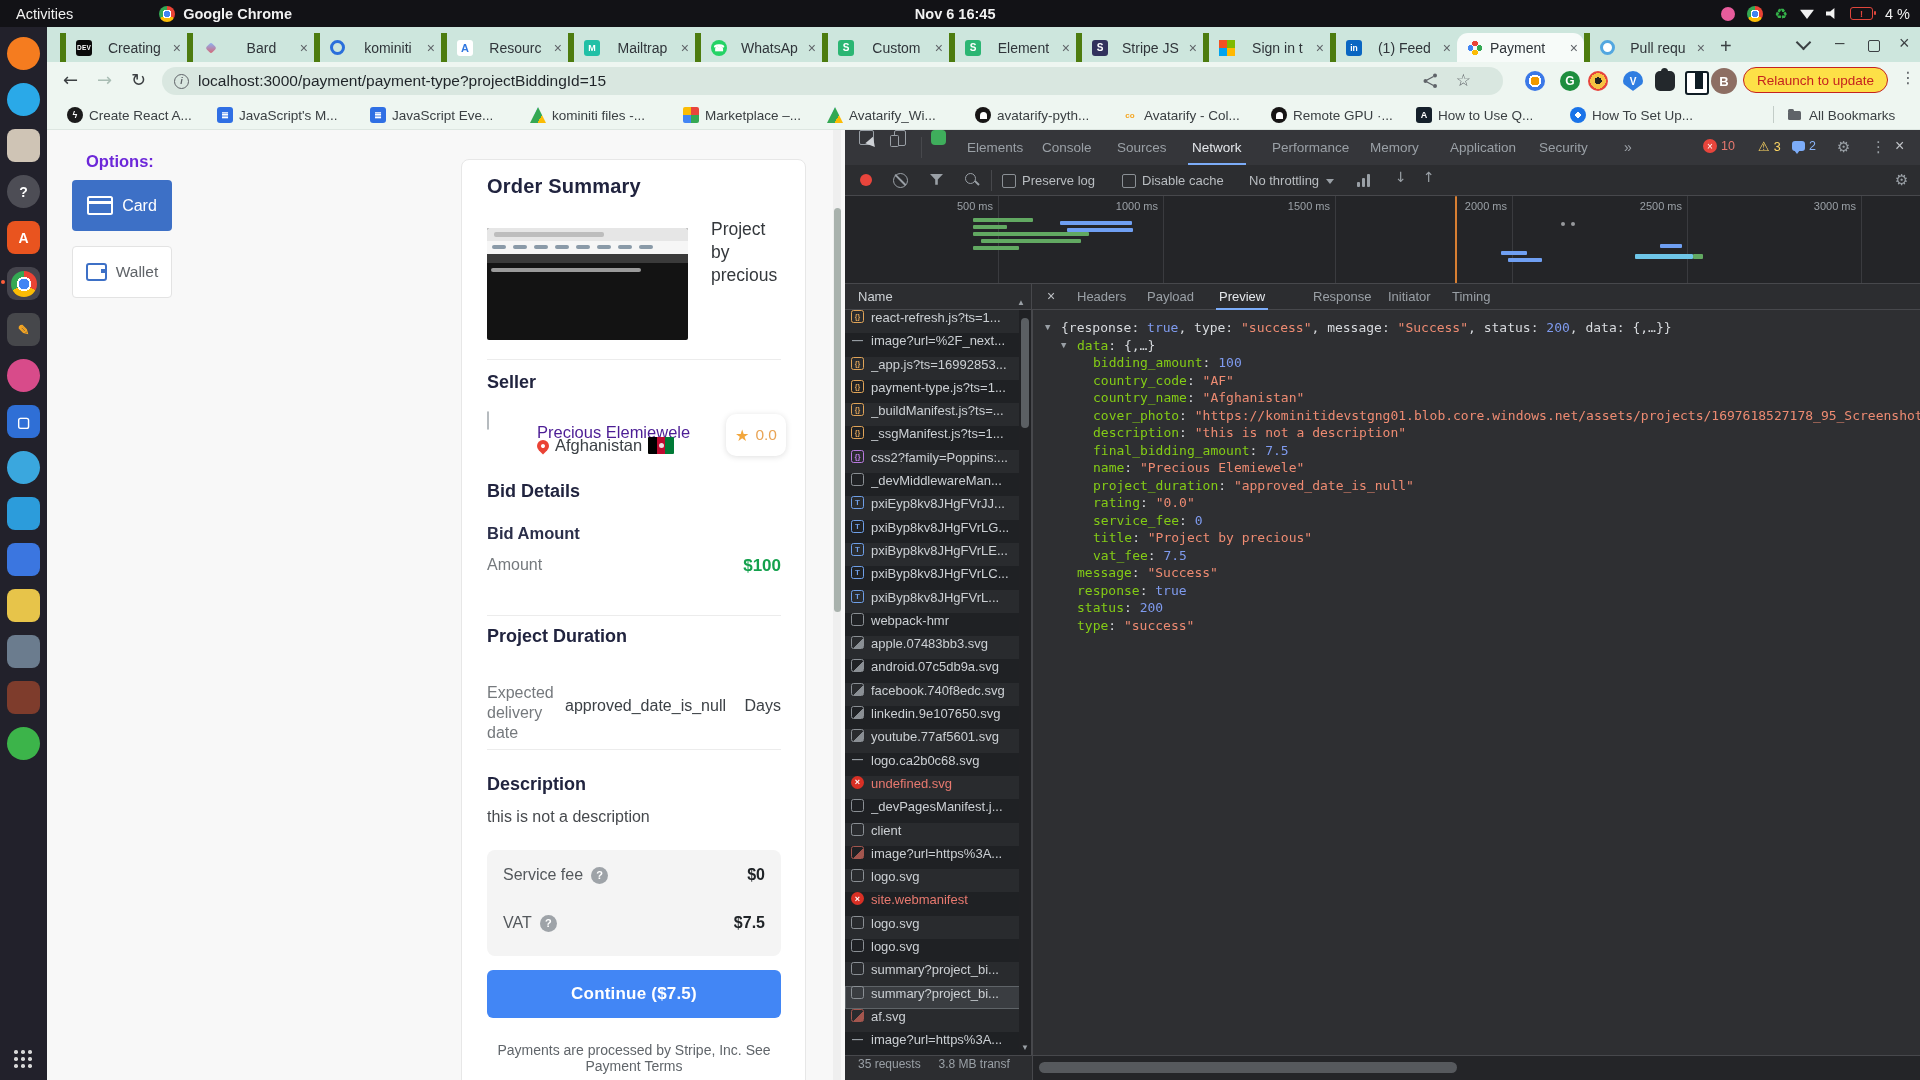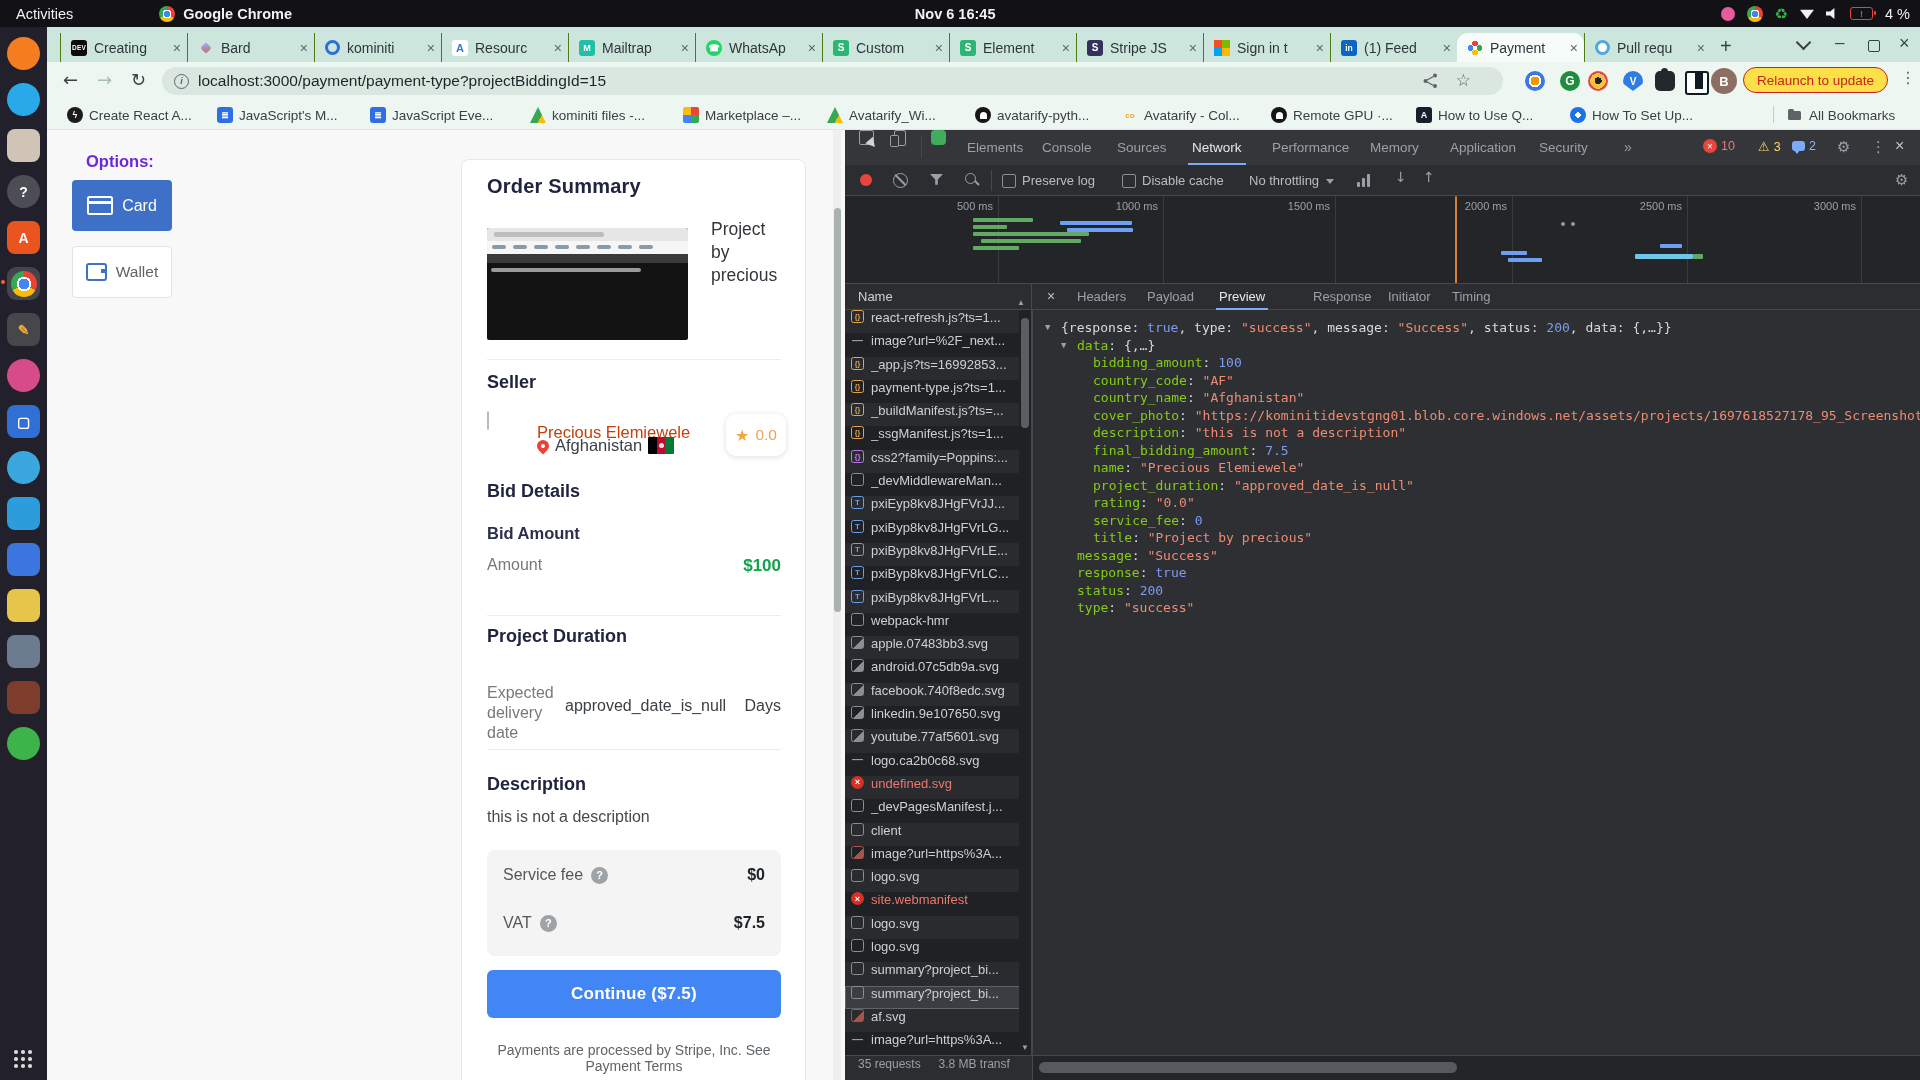--- a/index.html
+++ b/index.html
@@ -23,21 +23,21 @@
   .dock-app.circ{border-radius:50%;}
   .dock-app.chrome-app{background:rgba(255,255,255,.16);border-radius:9px;}
   .dock-app.chrome-app::before{content:"";position:absolute;left:-6px;top:13px;width:4px;height:4px;border-radius:50%;background:#ff5e3a;}
   .dock-app .chrome-logo{width:26px;height:26px;}
   #dock-grid{position:absolute;bottom:12px;left:14px;width:18px;height:18px;display:grid;grid-template-columns:repeat(3,1fr);gap:3px;}
   #dock-grid i{width:3.5px;height:3.5px;border-radius:50%;background:#d8d8d8;}
   
   #chrome{position:absolute;left:47px;top:27px;width:1873px;height:1053px;background:#cde6dd;}
   #tabstrip{position:absolute;left:0;top:0;width:100%;height:35px;}
   .tab{position:absolute;top:6px;height:29px;width:127px;display:flex;align-items:center;padding:0 6px 0 10px;box-sizing:border-box;font-size:14px;color:#30353a;overflow:hidden;}
-  .tab:not(.active){border-left:1px solid #4d7c0f;}
+  .tab:not(.active){border-left:6px solid #4d7c0f;text-align:center;}
   .tab.active{background:#f7fbf9;border-radius:11px 11px 0 0;z-index:2;border-left:none;}
   .tab-label{flex:1;white-space:nowrap;overflow:hidden;margin-left:7px;}
   .tab-close{margin-left:3px;color:#5f6368;font-size:14px;flex:none;}
   .fv{width:16px;height:16px;border-radius:3px;display:flex;align-items:center;justify-content:center;flex:none;font-weight:700;color:#fff;font-size:9px;}
   .fv-dev{background:#0a0a0a;font-size:6.5px;letter-spacing:.2px;}
   .fv-bard{background:transparent;}
   .fv-bard::before{content:"";width:8px;height:8px;transform:rotate(45deg);background:linear-gradient(135deg,#8ab4f8,#d96570);border-radius:2px;}
   .fv-kominiti{background:transparent;border:3.5px solid #2a6fdb;border-radius:50%;width:9px;height:9px;}
   .fv-resource{background:#fff;color:#3178e0;font-size:11px;}
   .fv-mailtrap{background:#20c0a6;}
@@ -110,21 +110,21 @@
   #thumb{position:absolute;left:25px;top:68px;width:201px;height:112px;background:#131313;overflow:hidden;border-radius:2px;}
   #thumb .t-top{position:absolute;left:0;top:0;width:100%;height:13px;background:#e6e6e6;}
   #thumb .t-url{position:absolute;left:7px;top:4px;width:110px;height:5px;border-radius:2px;background:#bdbdbd;}
   #thumb .t-bm{position:absolute;left:0;top:13px;width:100%;height:13px;background:#f6f6f6;display:flex;gap:7px;padding:4px 5px 0;box-sizing:border-box;}
   #thumb .t-bm i{width:14px;height:4px;border-radius:2px;background:#8a9aa8;}
   #thumb .t-dark{position:absolute;left:0;top:26px;width:100%;height:9px;background:#3a3a3a;}
   #thumb .t-line{position:absolute;left:4px;top:40px;width:150px;height:4px;background:#9a9a9a;border-radius:2px;}
   #project-title{position:absolute;left:249px;top:58px;width:75px;font-size:17.5px;line-height:23px;color:#34383c;font-weight:500;}
   #seller-row{position:absolute;left:25px;top:252px;width:294px;}
   .broken-img{width:24px;height:20px;border:1.5px solid #b6bbbf;border-radius:3px;position:relative;background:linear-gradient(135deg,transparent 46%,#8fbf6f 46% 54%,transparent 54%);}
-  #seller-name{position:absolute;left:50px;top:11px;font-size:16.5px;color:#c2410c;}
+  #seller-name{position:absolute;left:50px;top:11px;font-size:16.5px;color:#4c1d95;}
   #seller-loc{position:absolute;left:50px;top:24px;display:flex;align-items:center;gap:6px;font-size:16.5px;color:#3c4146;}
   .pin{width:12px;height:12px;background:#ea4335;border-radius:50% 50% 50% 0;transform:rotate(-45deg);position:relative;flex:none;}
   .pin::after{content:"";position:absolute;left:4px;top:4px;width:4px;height:4px;border-radius:50%;background:#fff;}
   .flag-af{width:26px;height:17px;background:linear-gradient(90deg,#000 0 33%,#bf0a30 33% 66%,#007a36 66%);position:relative;flex:none;border-radius:1px;}
   .flag-af::after{content:"";position:absolute;left:11px;top:6px;width:5px;height:5px;border-radius:50%;background:#f5f5f5;opacity:.9;}
   #rating-pill{position:absolute;left:264px;top:254px;width:60px;height:42px;background:#fff;border-radius:10px;box-shadow:0 1px 6px rgba(0,0,0,.13);display:flex;align-items:center;justify-content:center;gap:6px;}
   #rating-pill .star{color:#f2a63c;font-size:16px;font-family:"DejaVu Sans",sans-serif;}
   #rating-pill .val{color:#e9a455;font-size:15.5px;}
   .row-line{position:absolute;left:25px;width:294px;display:flex;align-items:flex-start;}
   .lbl-gray{font-size:16px;color:#75797d;}
@@ -742,20 +742,21 @@
         <div class="pl" style="padding-left: 60px;"><span class="tok-k">country_code</span><span class="tok-p">: </span><span class="tok-s">"AF"</span></div>
         <div class="pl" style="padding-left: 60px;"><span class="tok-k">country_name</span><span class="tok-p">: </span><span class="tok-s">"Afghanistan"</span></div>
         <div class="pl" style="padding-left: 60px;"><span class="tok-k">cover_photo</span><span class="tok-p">: </span><span class="tok-s">"https://kominitidevstgng01.blob.core.windows.net/assets/projects/1697618527178_95_Screenshot%20from%2</span></div>
         <div class="pl" style="padding-left: 60px;"><span class="tok-k">description</span><span class="tok-p">: </span><span class="tok-s">"this is not a description"</span></div>
         <div class="pl" style="padding-left: 60px;"><span class="tok-k">final_bidding_amount</span><span class="tok-p">: </span><span class="tok-n">7.5</span></div>
         <div class="pl" style="padding-left: 60px;"><span class="tok-k">name</span><span class="tok-p">: </span><span class="tok-s">"Precious Elemiewele"</span></div>
         <div class="pl" style="padding-left: 60px;"><span class="tok-k">project_duration</span><span class="tok-p">: </span><span class="tok-s">"approved_date_is_null"</span></div>
         <div class="pl" style="padding-left: 60px;"><span class="tok-k">rating</span><span class="tok-p">: </span><span class="tok-s">"0.0"</span></div>
         <div class="pl" style="padding-left: 60px;"><span class="tok-k">service_fee</span><span class="tok-p">: </span><span class="tok-n">0</span></div>
         <div class="pl" style="padding-left: 60px;"><span class="tok-k">title</span><span class="tok-p">: </span><span class="tok-s">"Project by precious"</span></div>
+        <div class="pl" style="padding-left: 60px;"><span class="tok-k">vat_fee</span><span class="tok-p">: </span><span class="tok-n">7.5</span></div>
         <div class="pl" style="padding-left: 44px;"><span class="tok-k">message</span><span class="tok-p">: </span><span class="tok-s">"Success"</span></div>
         <div class="pl" style="padding-left: 44px;"><span class="tok-k">response</span><span class="tok-p">: </span><span class="tok-n">true</span></div>
         <div class="pl" style="padding-left: 44px;"><span class="tok-k">status</span><span class="tok-p">: </span><span class="tok-n">200</span></div>
         <div class="pl" style="padding-left: 44px;"><span class="tok-k">type</span><span class="tok-p">: </span><span class="tok-s">"success"</span></div>
       </div>
     <div id="dt-status">
       <span style="margin-left:13px">35 requests</span>
       <span style="margin-left:14px">3.8 MB transf</span>
     </div>
     <div id="hscroll">

